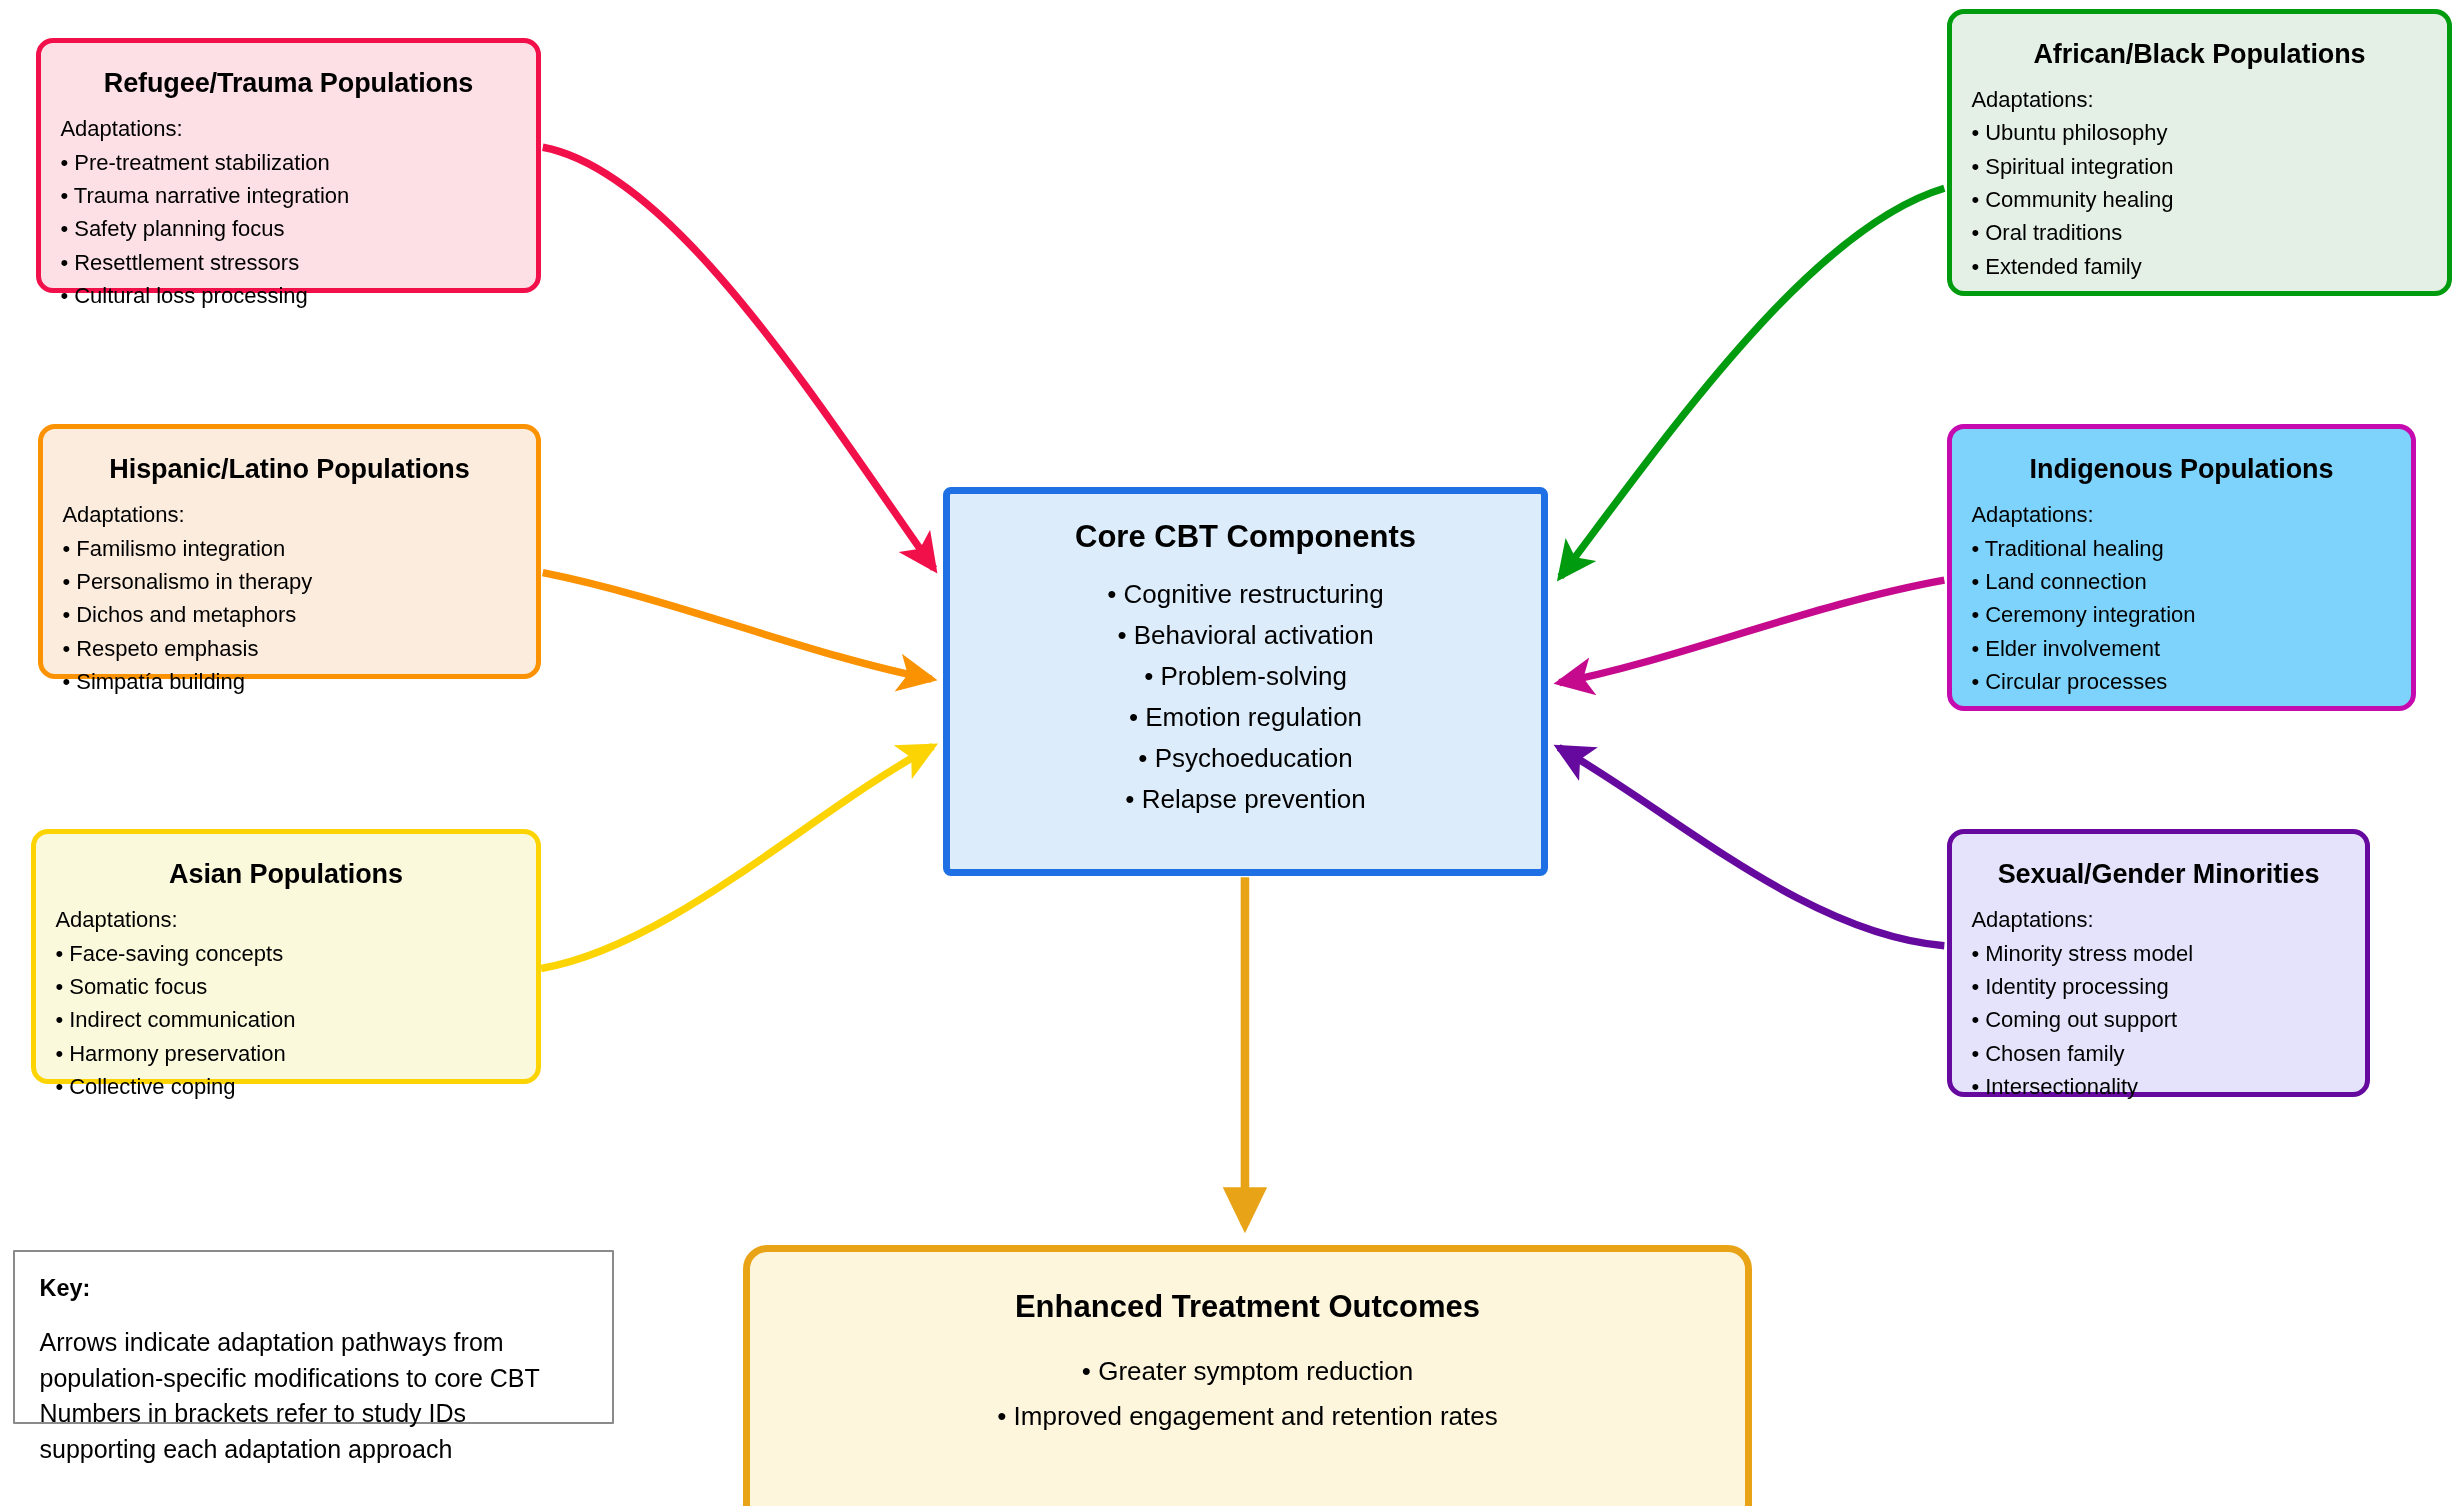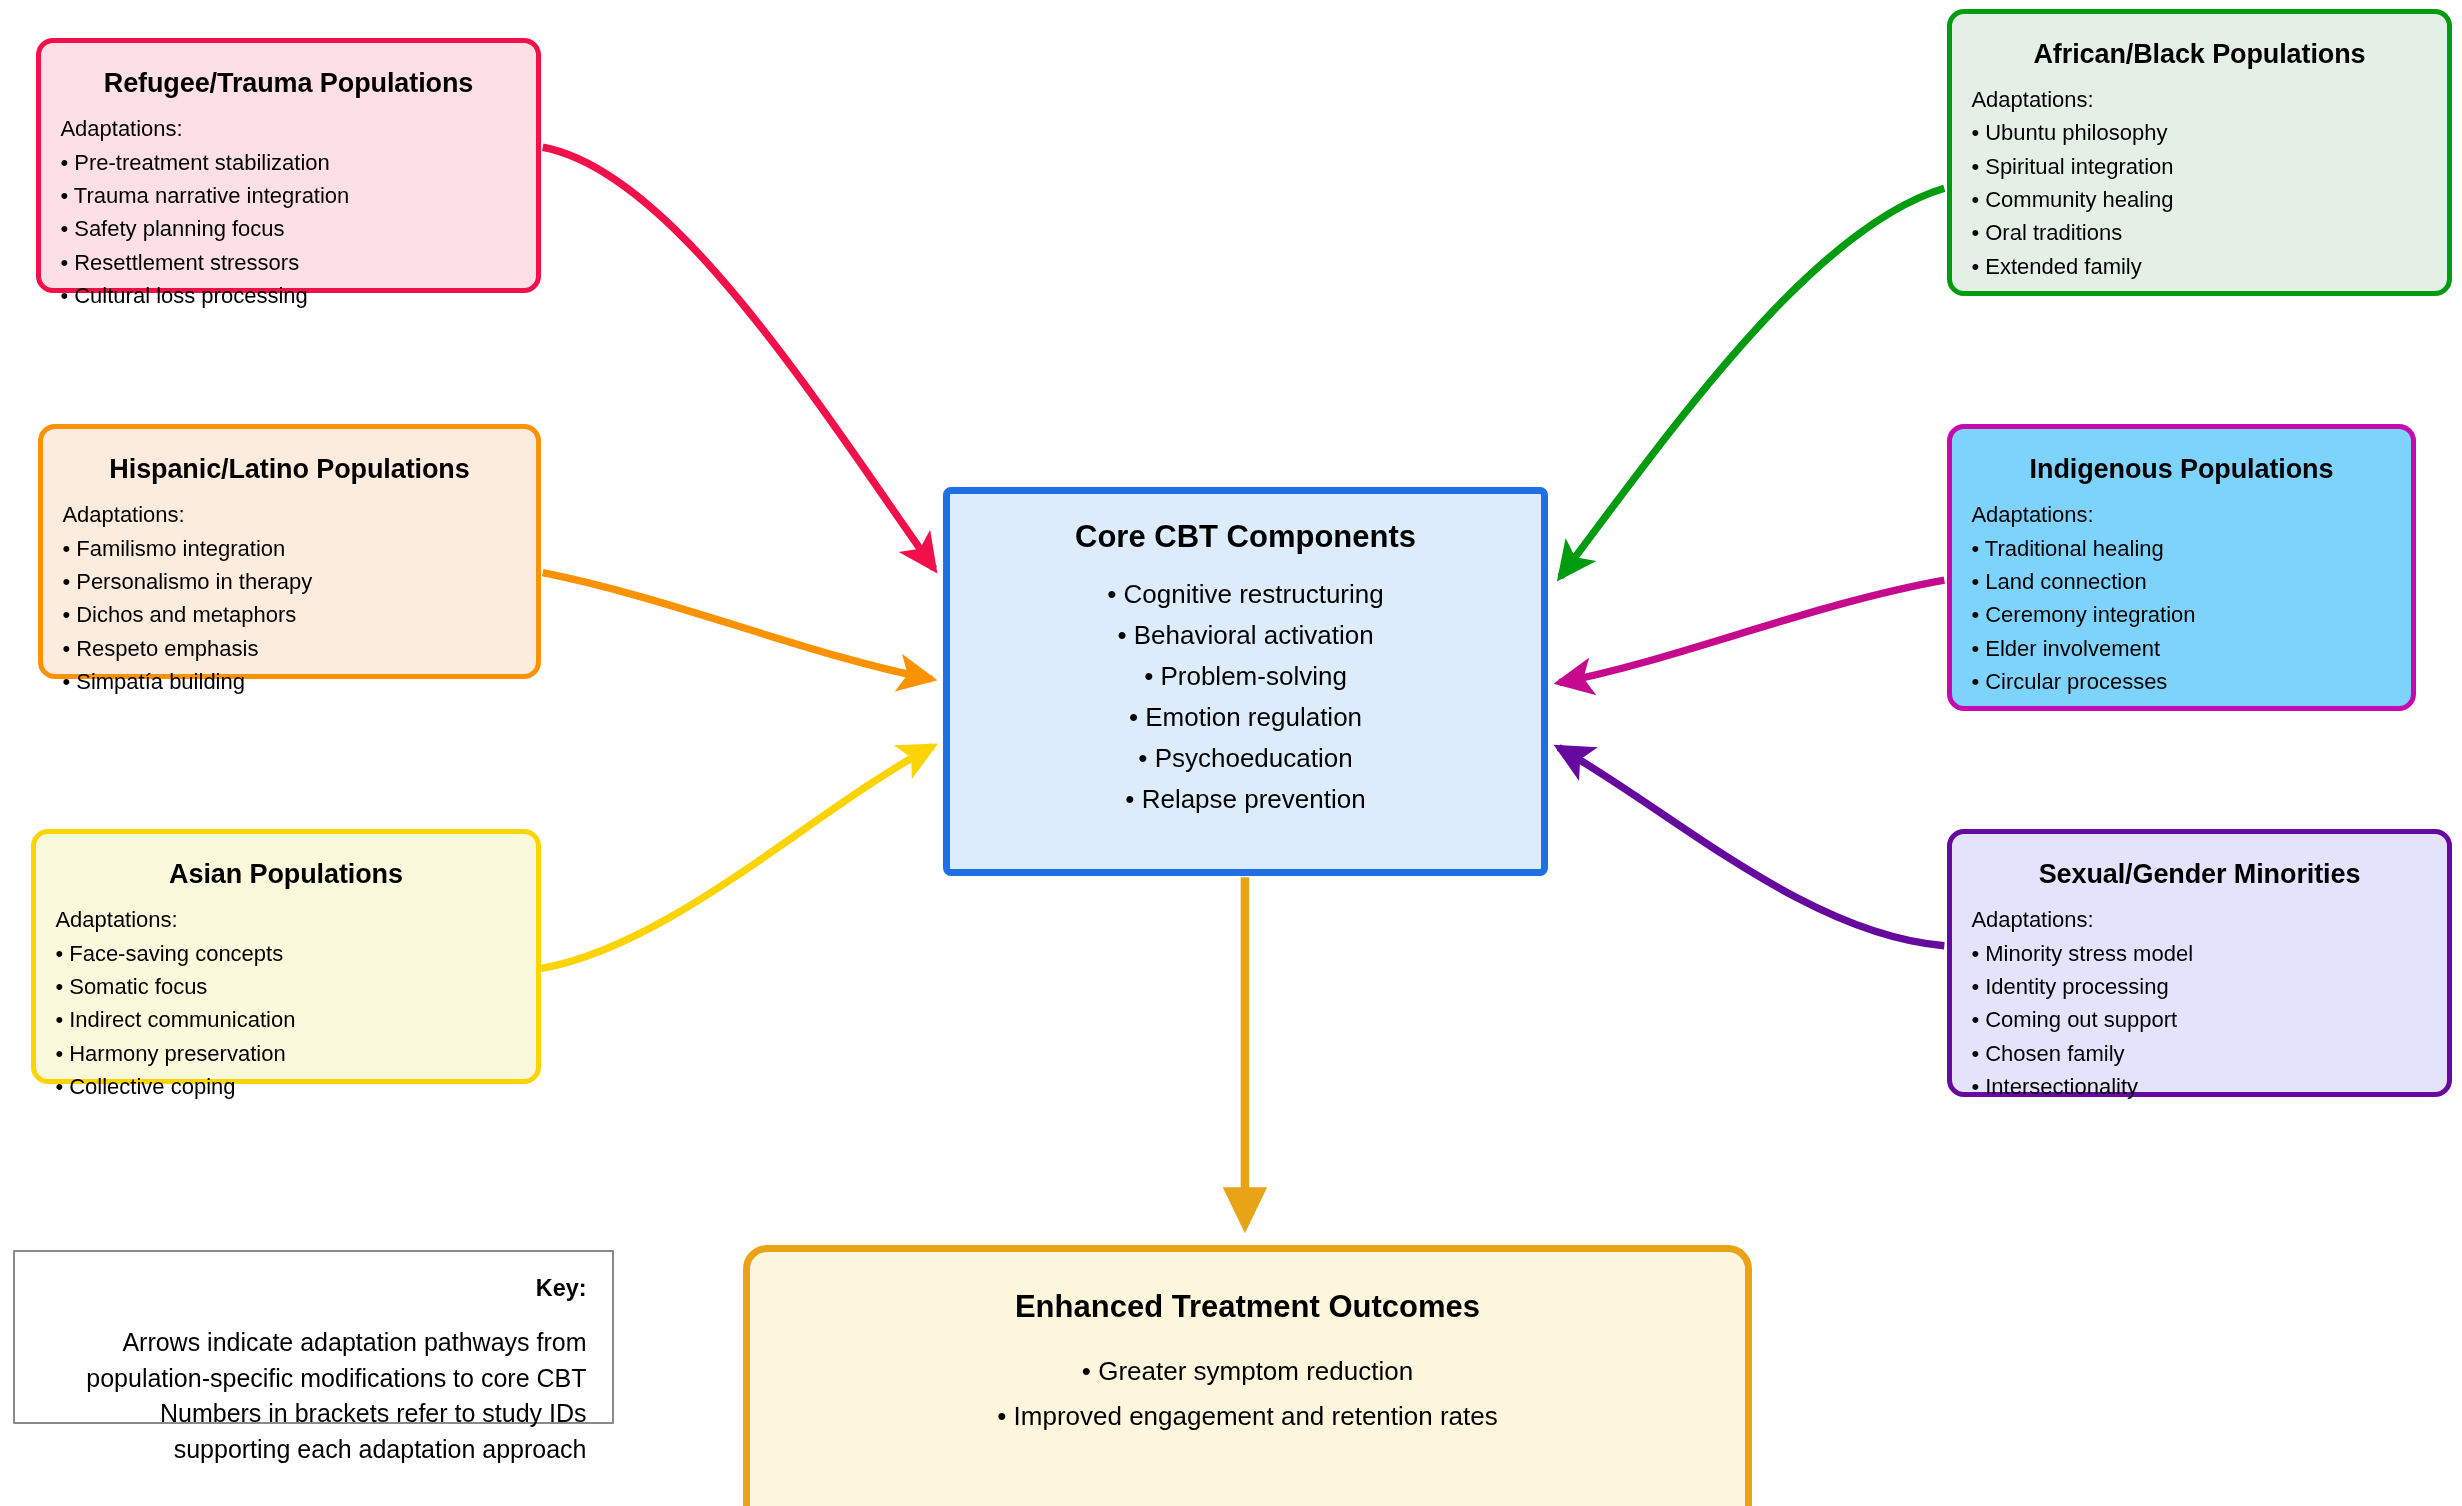--- a/index.html
+++ b/index.html
@@ -100,21 +100,20 @@
 
   
   #keybox{
     position:absolute;
     box-sizing:border-box;
     border:2.3px solid #8a8a8a;
     background:#ffffff;
     border-radius:1.1px;
     padding:23px 25px;
     z-index:2;
-    text-align:right;
   }
   #keybox .ktitle{
     font-size:23.4px;
     font-weight:bold;
     margin-bottom:23px;
   }
   #keybox .kline{
     font-size:25px;
     line-height:1.42;
     white-space:nowrap;
@@ -218,21 +217,21 @@
     <div class="sub">
       <div>Adaptations:</div>
       <div>• Traditional healing</div>
       <div>• Land connection</div>
       <div>• Ceremony integration</div>
       <div>• Elder involvement</div>
       <div>• Circular processes</div>
     </div>
   </div>
 
-  <div class="node popbox" style="left: 1947px; top: 829px; width: 505px; height: 268px; border-color: rgb(102, 9, 158); background: rgb(229, 227, 251);">
+  <div class="node popbox" style="left: 1947px; top: 829px; width: 423px; height: 268px; border-color: rgb(102, 9, 158); background: rgb(229, 227, 251);">
     <div class="title">Sexual/Gender Minorities</div>
     <div class="sub">
       <div>Adaptations:</div>
       <div>• Minority stress model</div>
       <div>• Identity processing</div>
       <div>• Coming out support</div>
       <div>• Chosen family</div>
       <div>• Intersectionality</div>
     </div>
   </div>

